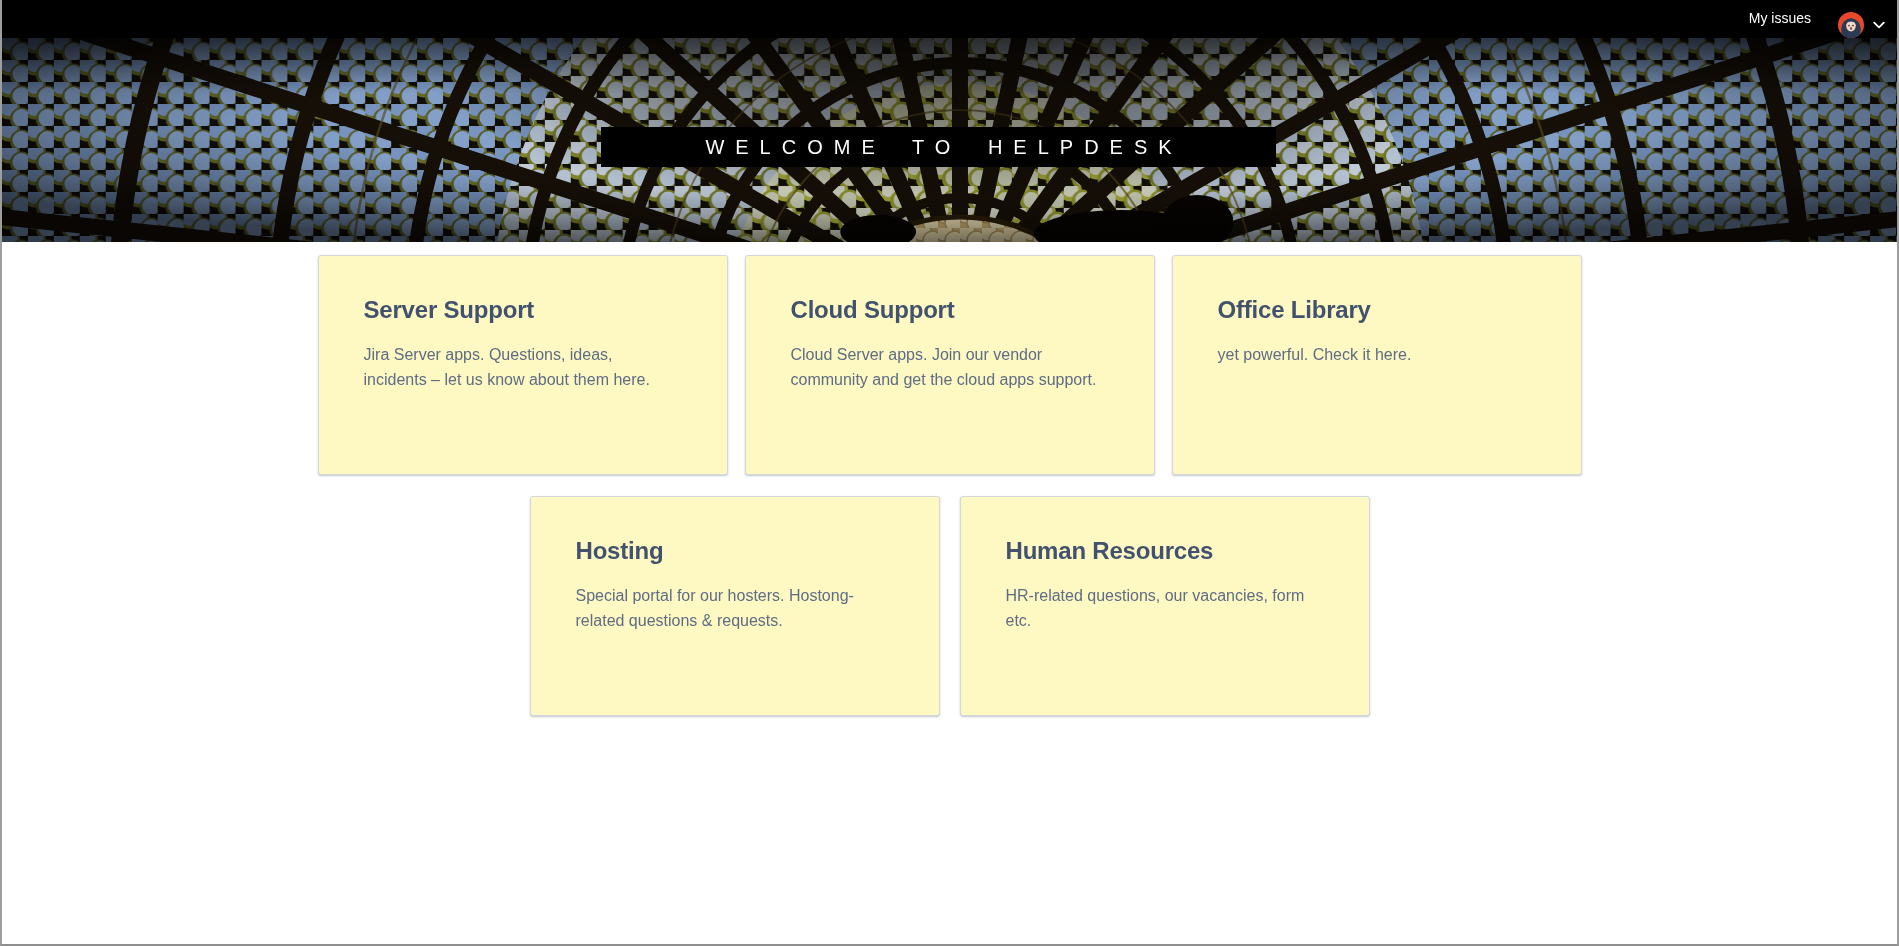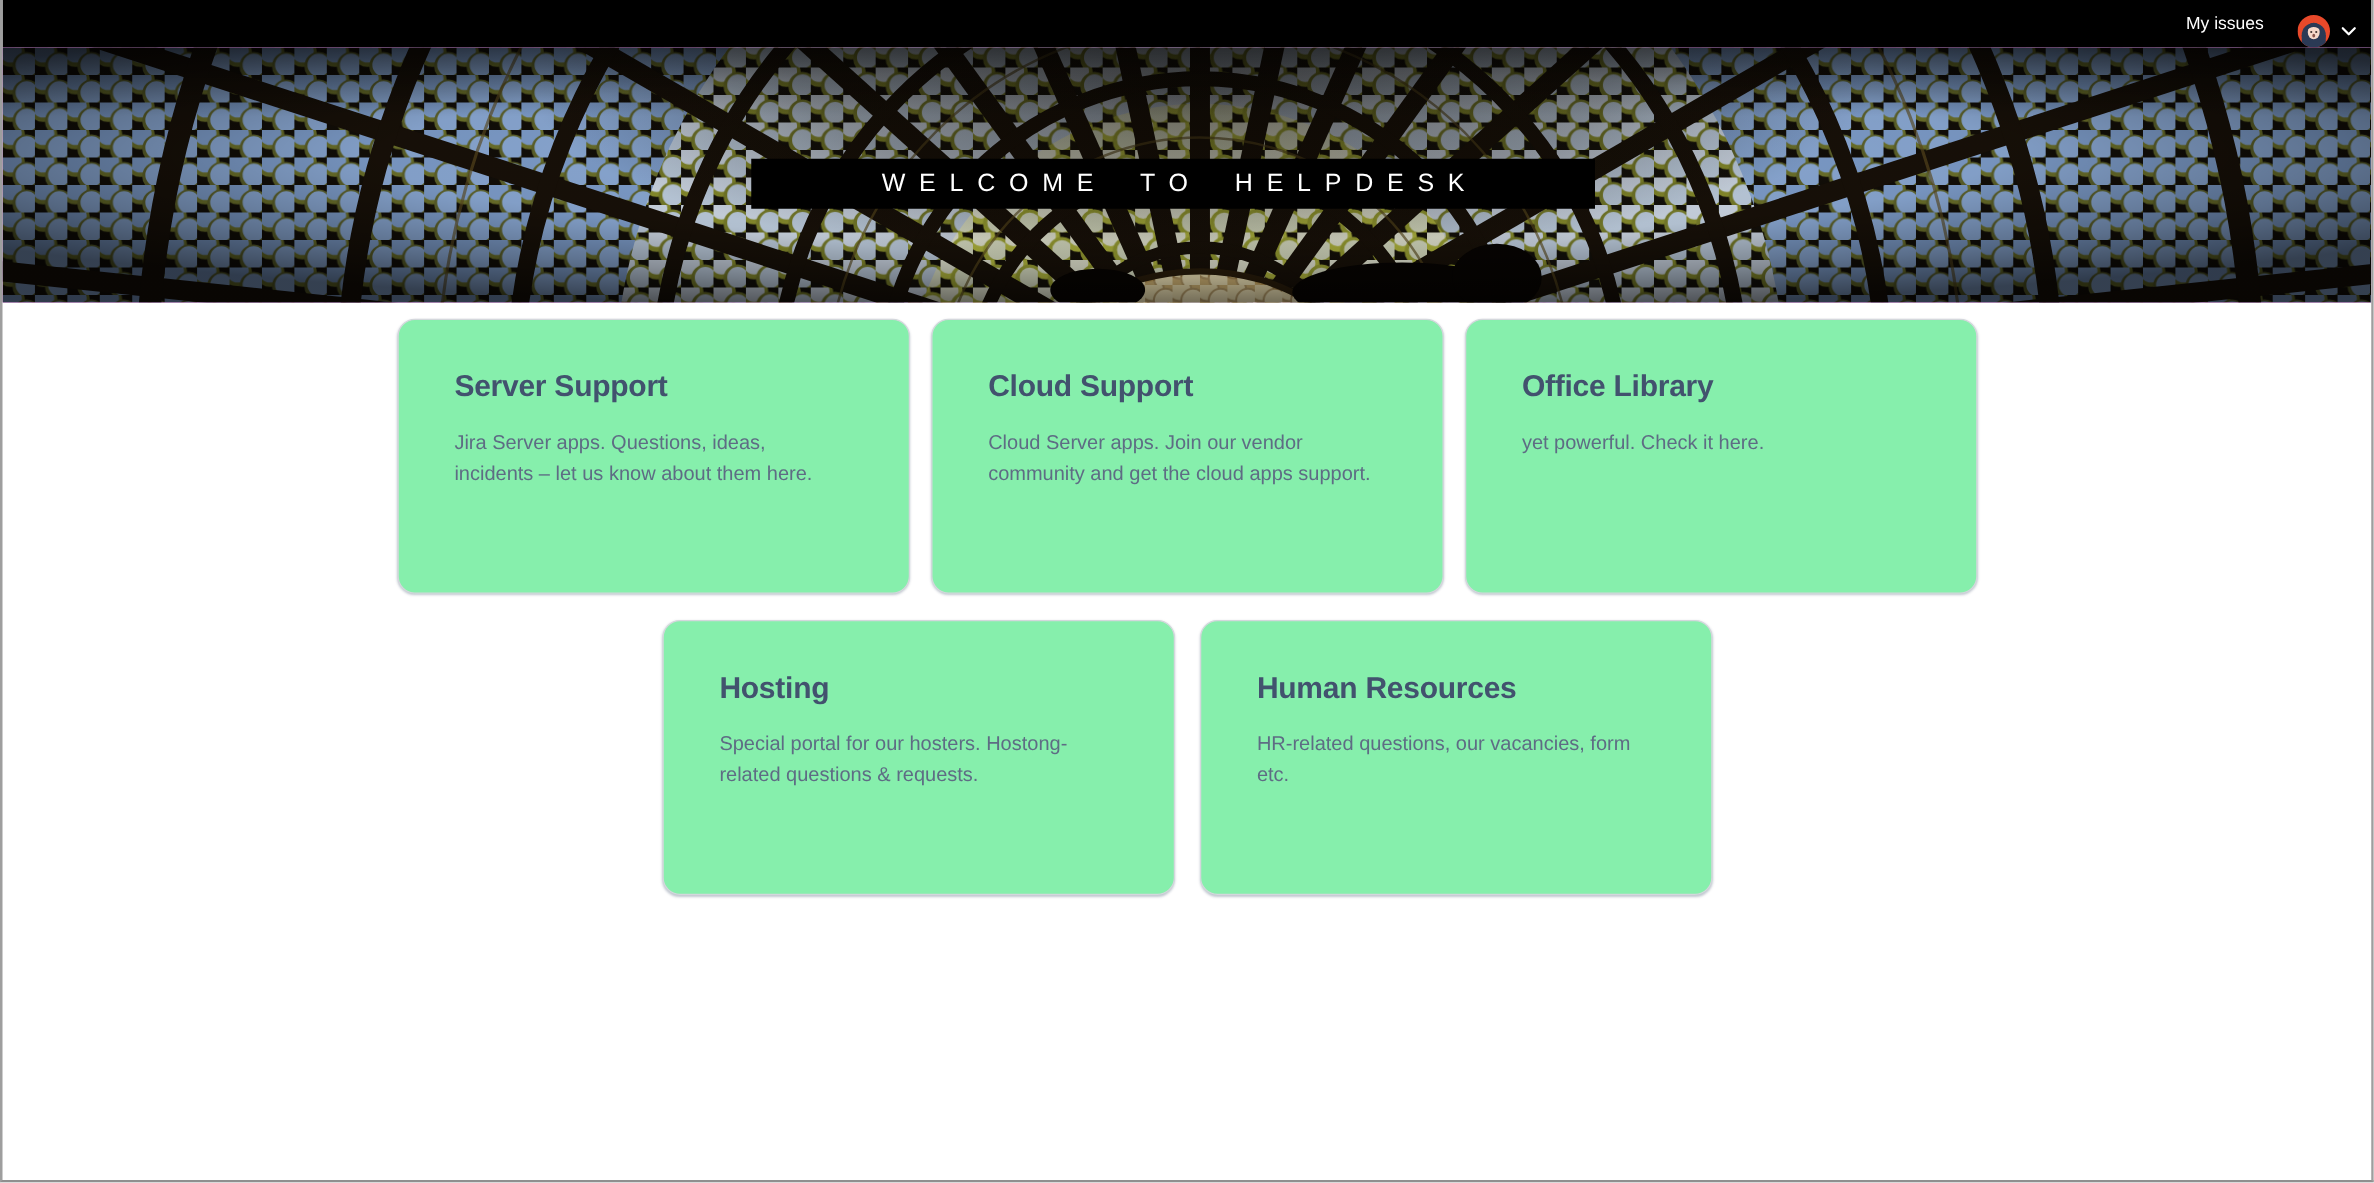--- a/index.html
+++ b/index.html
@@ -22,38 +22,38 @@
   }
   .myissues{
     color:#ffffff;font-size:14px;line-height:38px;
     margin-right:21px;cursor:pointer;background:none;border:none;
     font-family:"Liberation Sans", sans-serif;
   }
   .usermenu{display:flex;align-items:center;cursor:pointer;background:none;border:none;padding:0;}
   .avatar{width:26px;height:26px;display:block;}
   .chev{margin-left:9px;display:block;}
   
-  .hero{position:relative;width:100%;height:204px;background:#701a75;overflow:hidden;}
+  .hero{position:relative;width:100%;height:204px;background:#a21caf;overflow:hidden;}
   .hero svg.bg{position:absolute;left:0;top:0;width:100%;height:100%;display:block;}
   .banner{
     position:absolute;left:599px;top:89px;width:675px;height:40px;
     background:#000000;display:flex;align-items:center;justify-content:center;
   }
   .banner span{
     color:#ffffff;font-size:20px;font-weight:400;
     letter-spacing:11px;word-spacing:10px;white-space:nowrap;
     padding-left:11px; 
   }
   
   .cards{margin-top:13px;display:flex;flex-direction:column;align-items:center;}
   .cardrow{display:flex;justify-content:center;gap:17px;}
   .cardrow + .cardrow{margin-top:21px;gap:20px;}
   .card{
     box-sizing:border-box;width:410px;height:220px;
-    background:#86efac;border:1px solid #d4d7dc;border-radius:14px;
+    background:#fef9c3;border:1px solid #d4d7dc;border-radius:3px;
     box-shadow:0 1px 2px rgba(9,30,66,0.25);
     padding:40px 45px;cursor:pointer;
   }
   .card h2{
     margin:0;font-size:24px;font-weight:700;color:#42526e;letter-spacing:-0.2px;
   }
   .card p{margin:18px 0 0;font-size:16px;line-height:25px;color:#5e6c84;}
   .card p span{display:block;}
 </style>
 </head>

